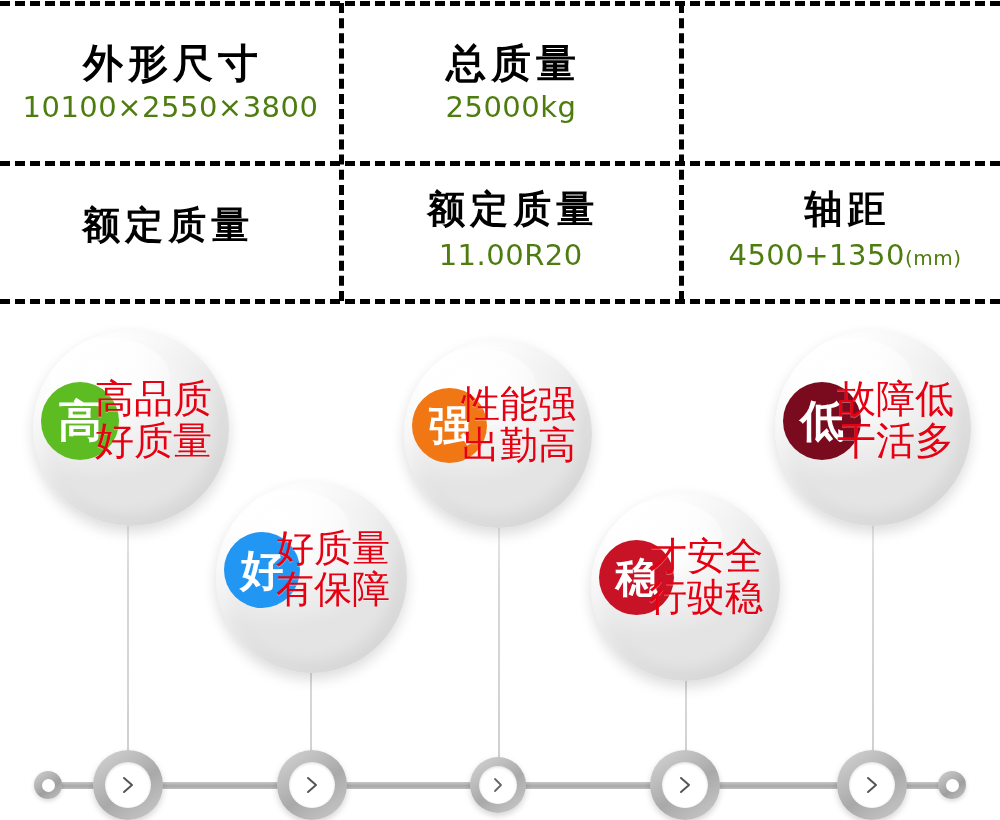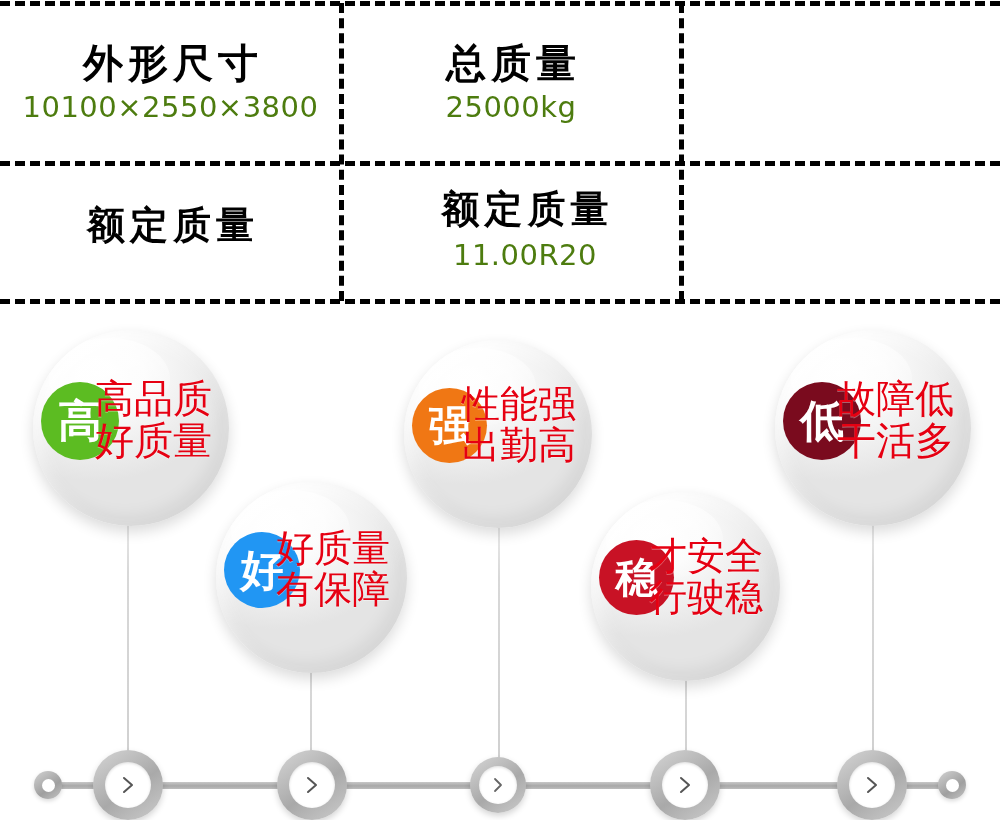--- a/index.html
+++ b/index.html
@@ -238,20 +238,26 @@
     </div>
 
     <div class="spec-row spec-row-2">
       <div class="spec-cell c1">
         <div class="spec-label">额定质量</div>
       </div>
       <div class="spec-cell c2">
         <div class="spec-label">额定质量</div>
         <div class="spec-value">11.00R20</div>
       </div>
+      <div class="spec-cell c3">
+        <div class="spec-label">轴距</div>
+        <div class="spec-value">
+          <span>4500+1350</span><span class="unit-sm">(mm)</span>
+        </div>
+      </div>
     </div>
 
     <div class="h-dash top"></div>
     <div class="h-dash mid"></div>
     <div class="h-dash bot"></div>
     <div class="v-dash v1"></div>
     <div class="v-dash v2"></div>
   </div>
 
   <div class="balloons">

